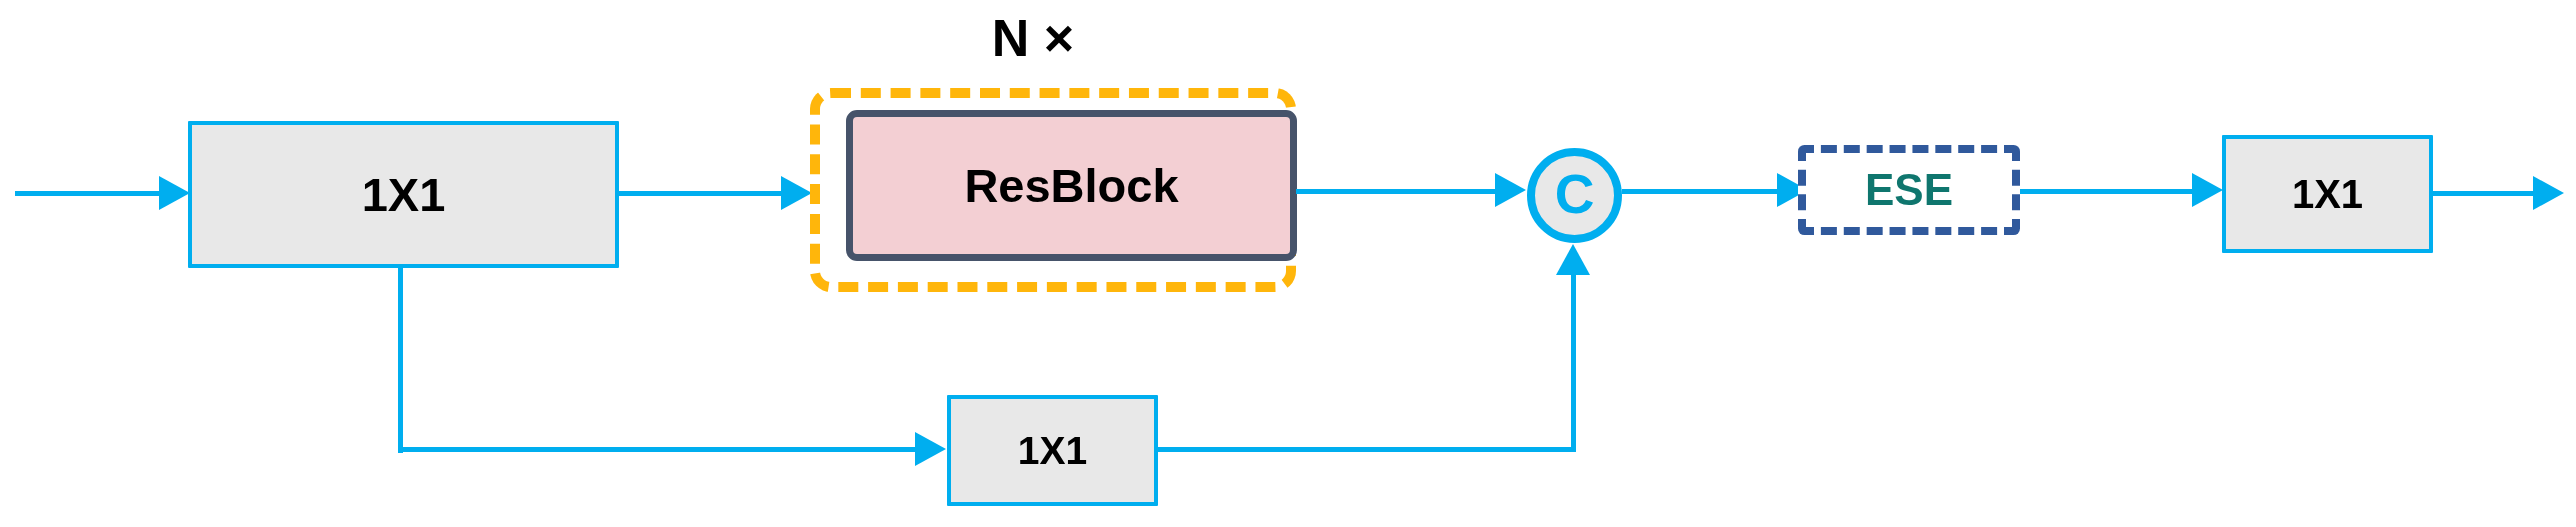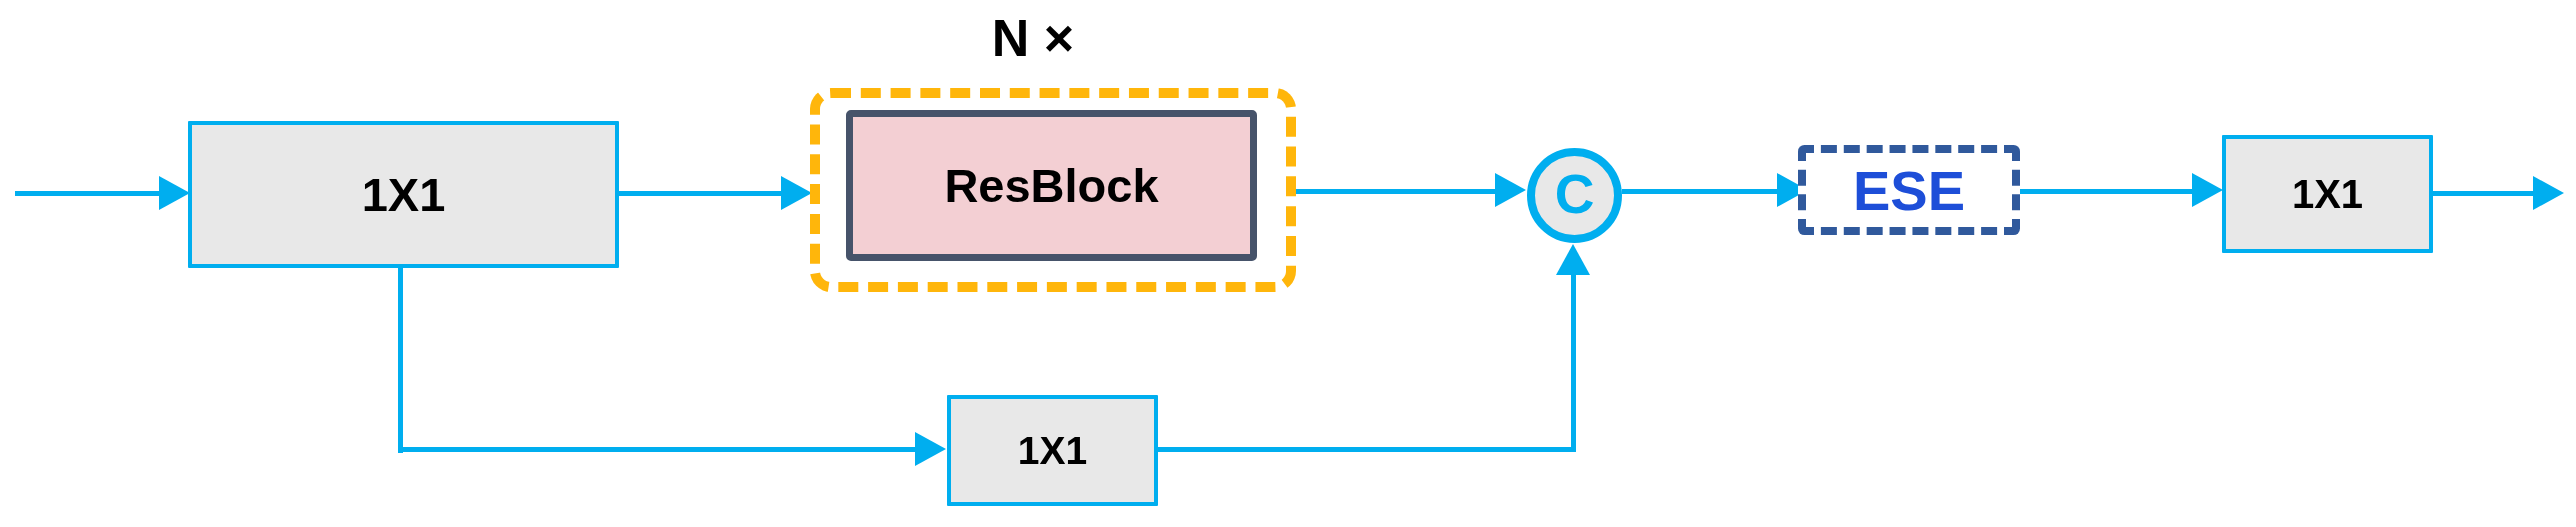--- a/index.html
+++ b/index.html
@@ -36,24 +36,24 @@
 
   .repeat-container {
     position: absolute;
     box-sizing: border-box;
     left: 810px; top: 88px; width: 486px; height: 204px;
     border: 10.5px dashed #ffb60b;
     border-radius: 21px;
     background: transparent;
   }
   .resblock {
-    left: 846px; top: 110px; width: 411px; height: 151px;
+    left: 846px; top: 110px; width: 451px; height: 151px;
     background: #f3cfd3;
     border: 7.3px solid #46536a;
-    border-radius: 5px;
+    border-radius: 11px;
     font-size: 47px;
   }
   .repeat-label {
     position: absolute;
     left: 912px; top: 8px; width: 242px;
     text-align: center;
     font-size: 52px;
     font-weight: bold;
     color: #000000;
   }
@@ -63,22 +63,22 @@
     border-radius: 50%;
     font-size: 55px;
     color: #00aeef;
     padding-bottom: 3.2px;
   }
   .ese-box {
     left: 1798px; top: 145px; width: 222px; height: 90px;
     border: 8.9px dashed #30599c;
     border-radius: 6.4px;
     background: #ffffff;
-    font-size: 56px;
-    color: #1d4ed8;
+    font-size: 44px;
+    color: #0f766e;
   }
 
   
   .line {
     position: absolute;
     background: #00aeef;
   }
   .h-line { height: 4.8px; }
   .v-line { width: 4.8px; }
   .head {

